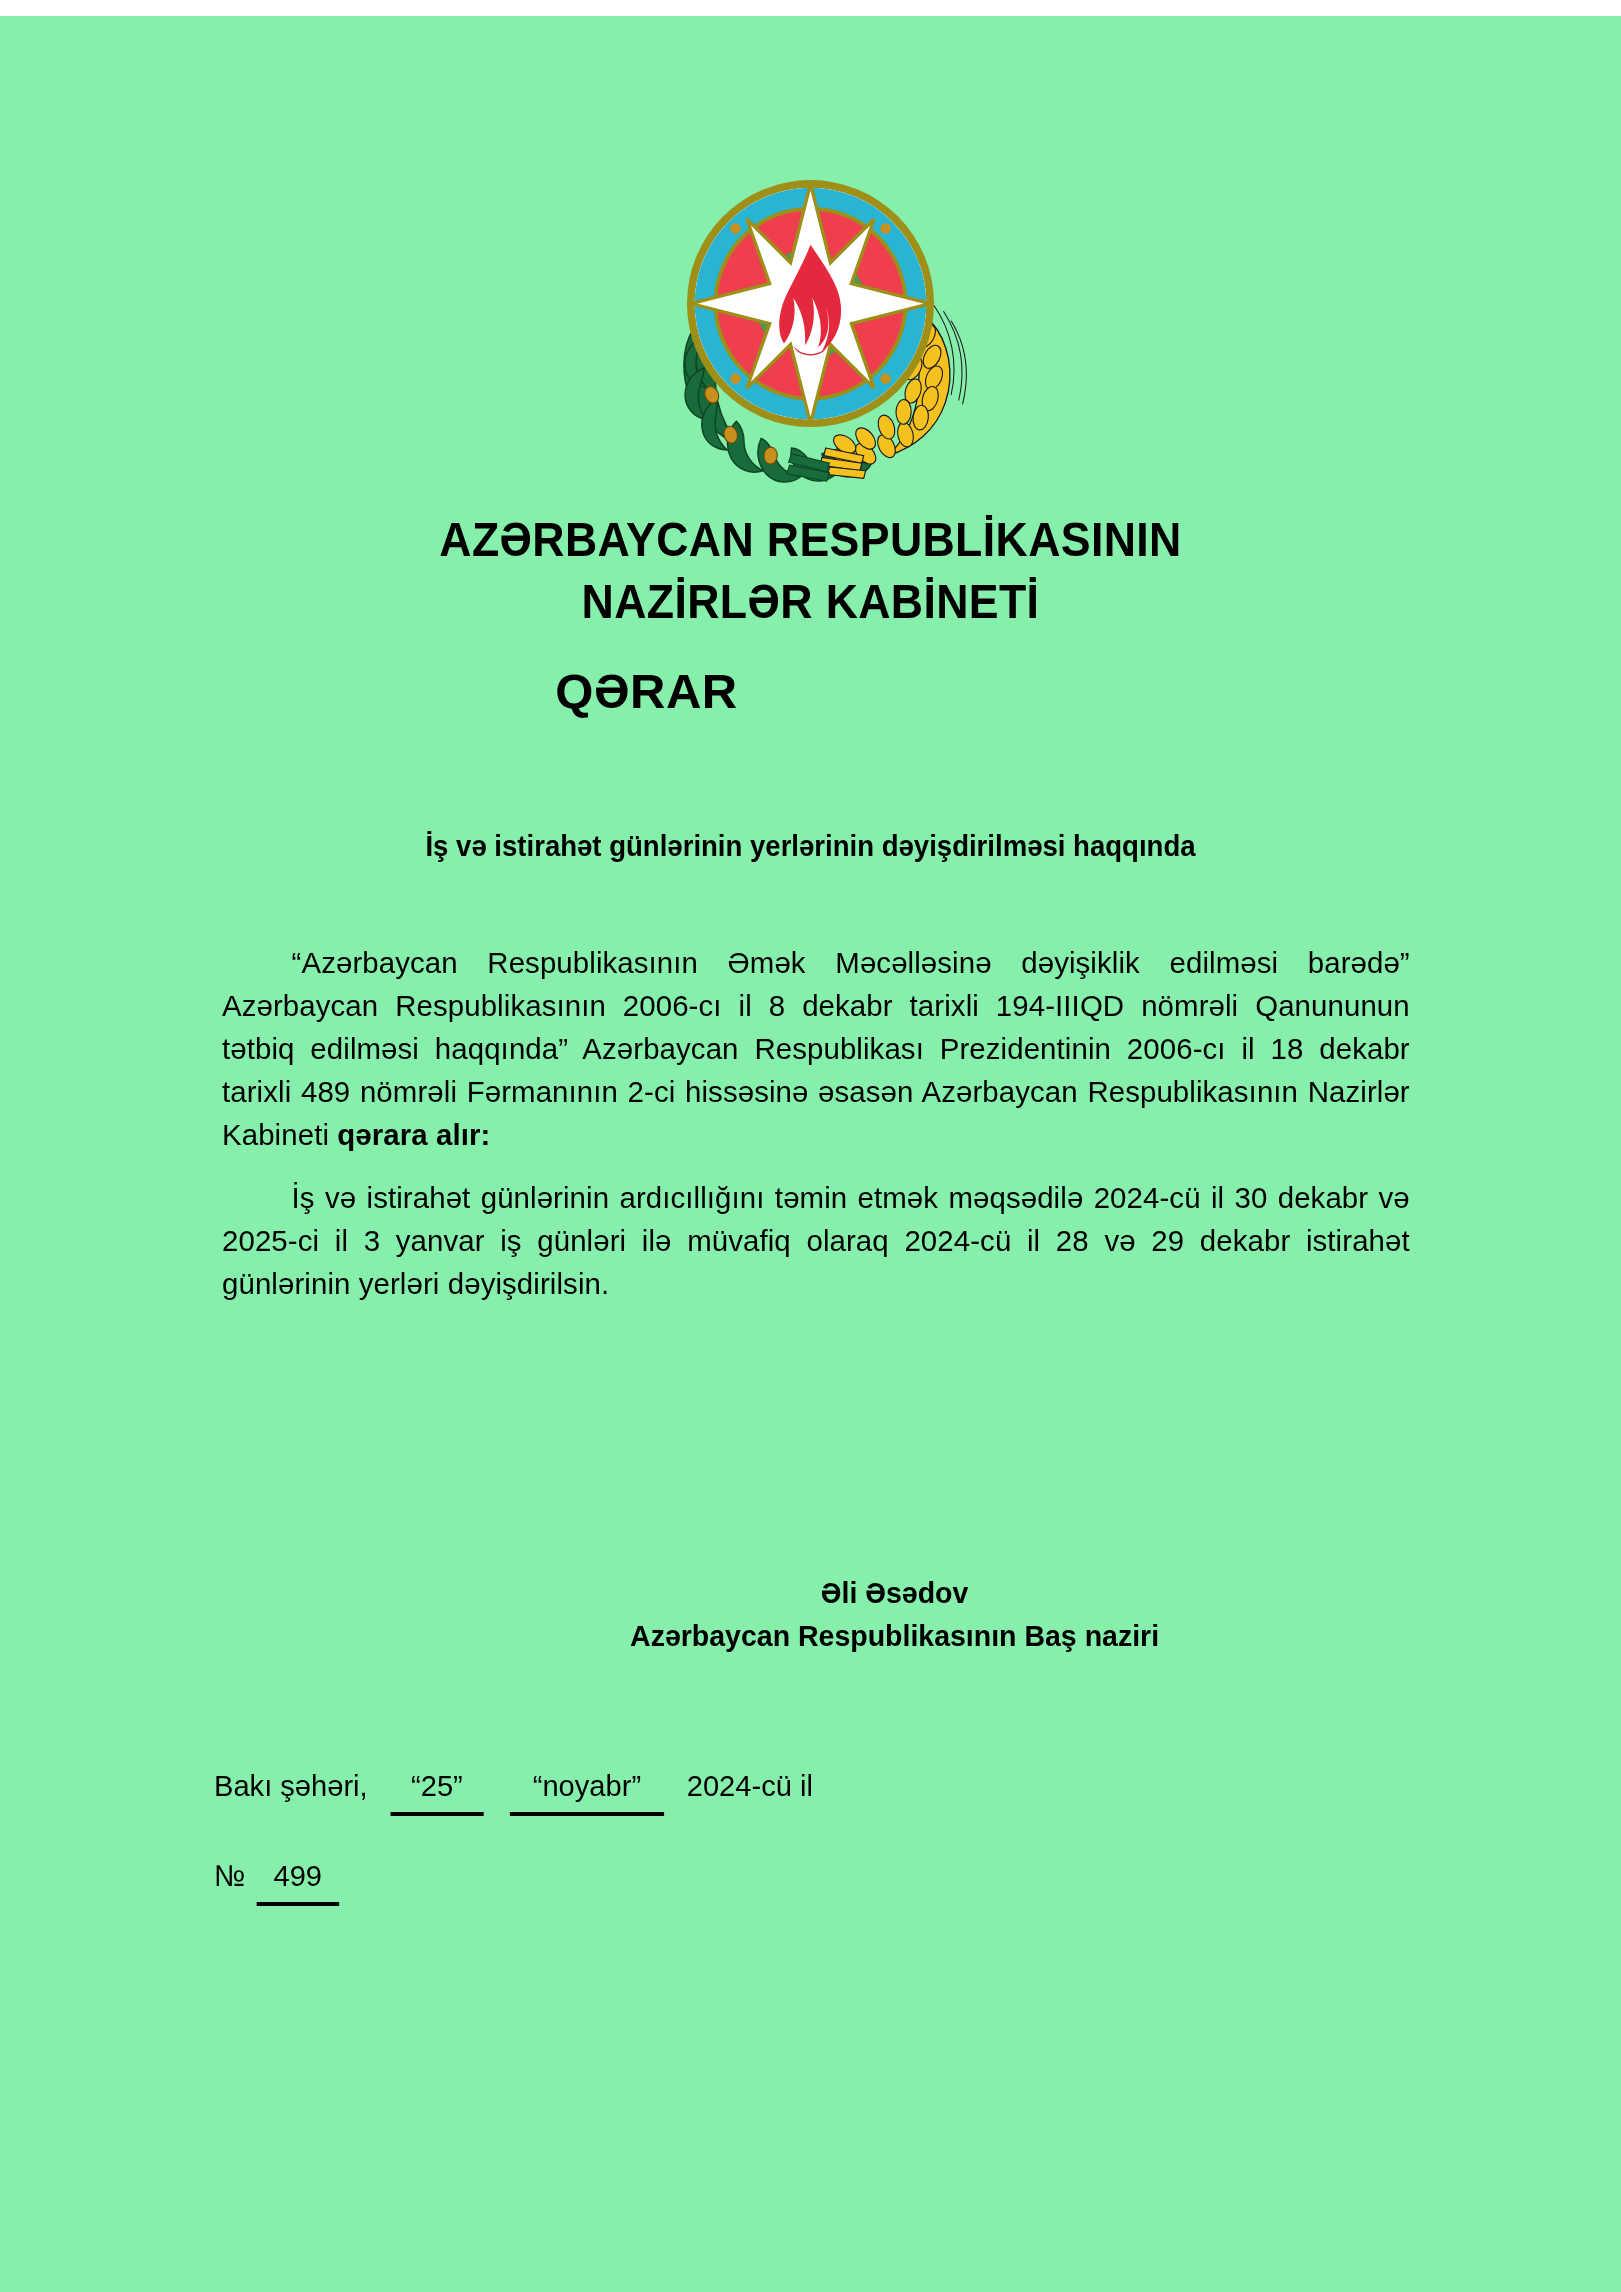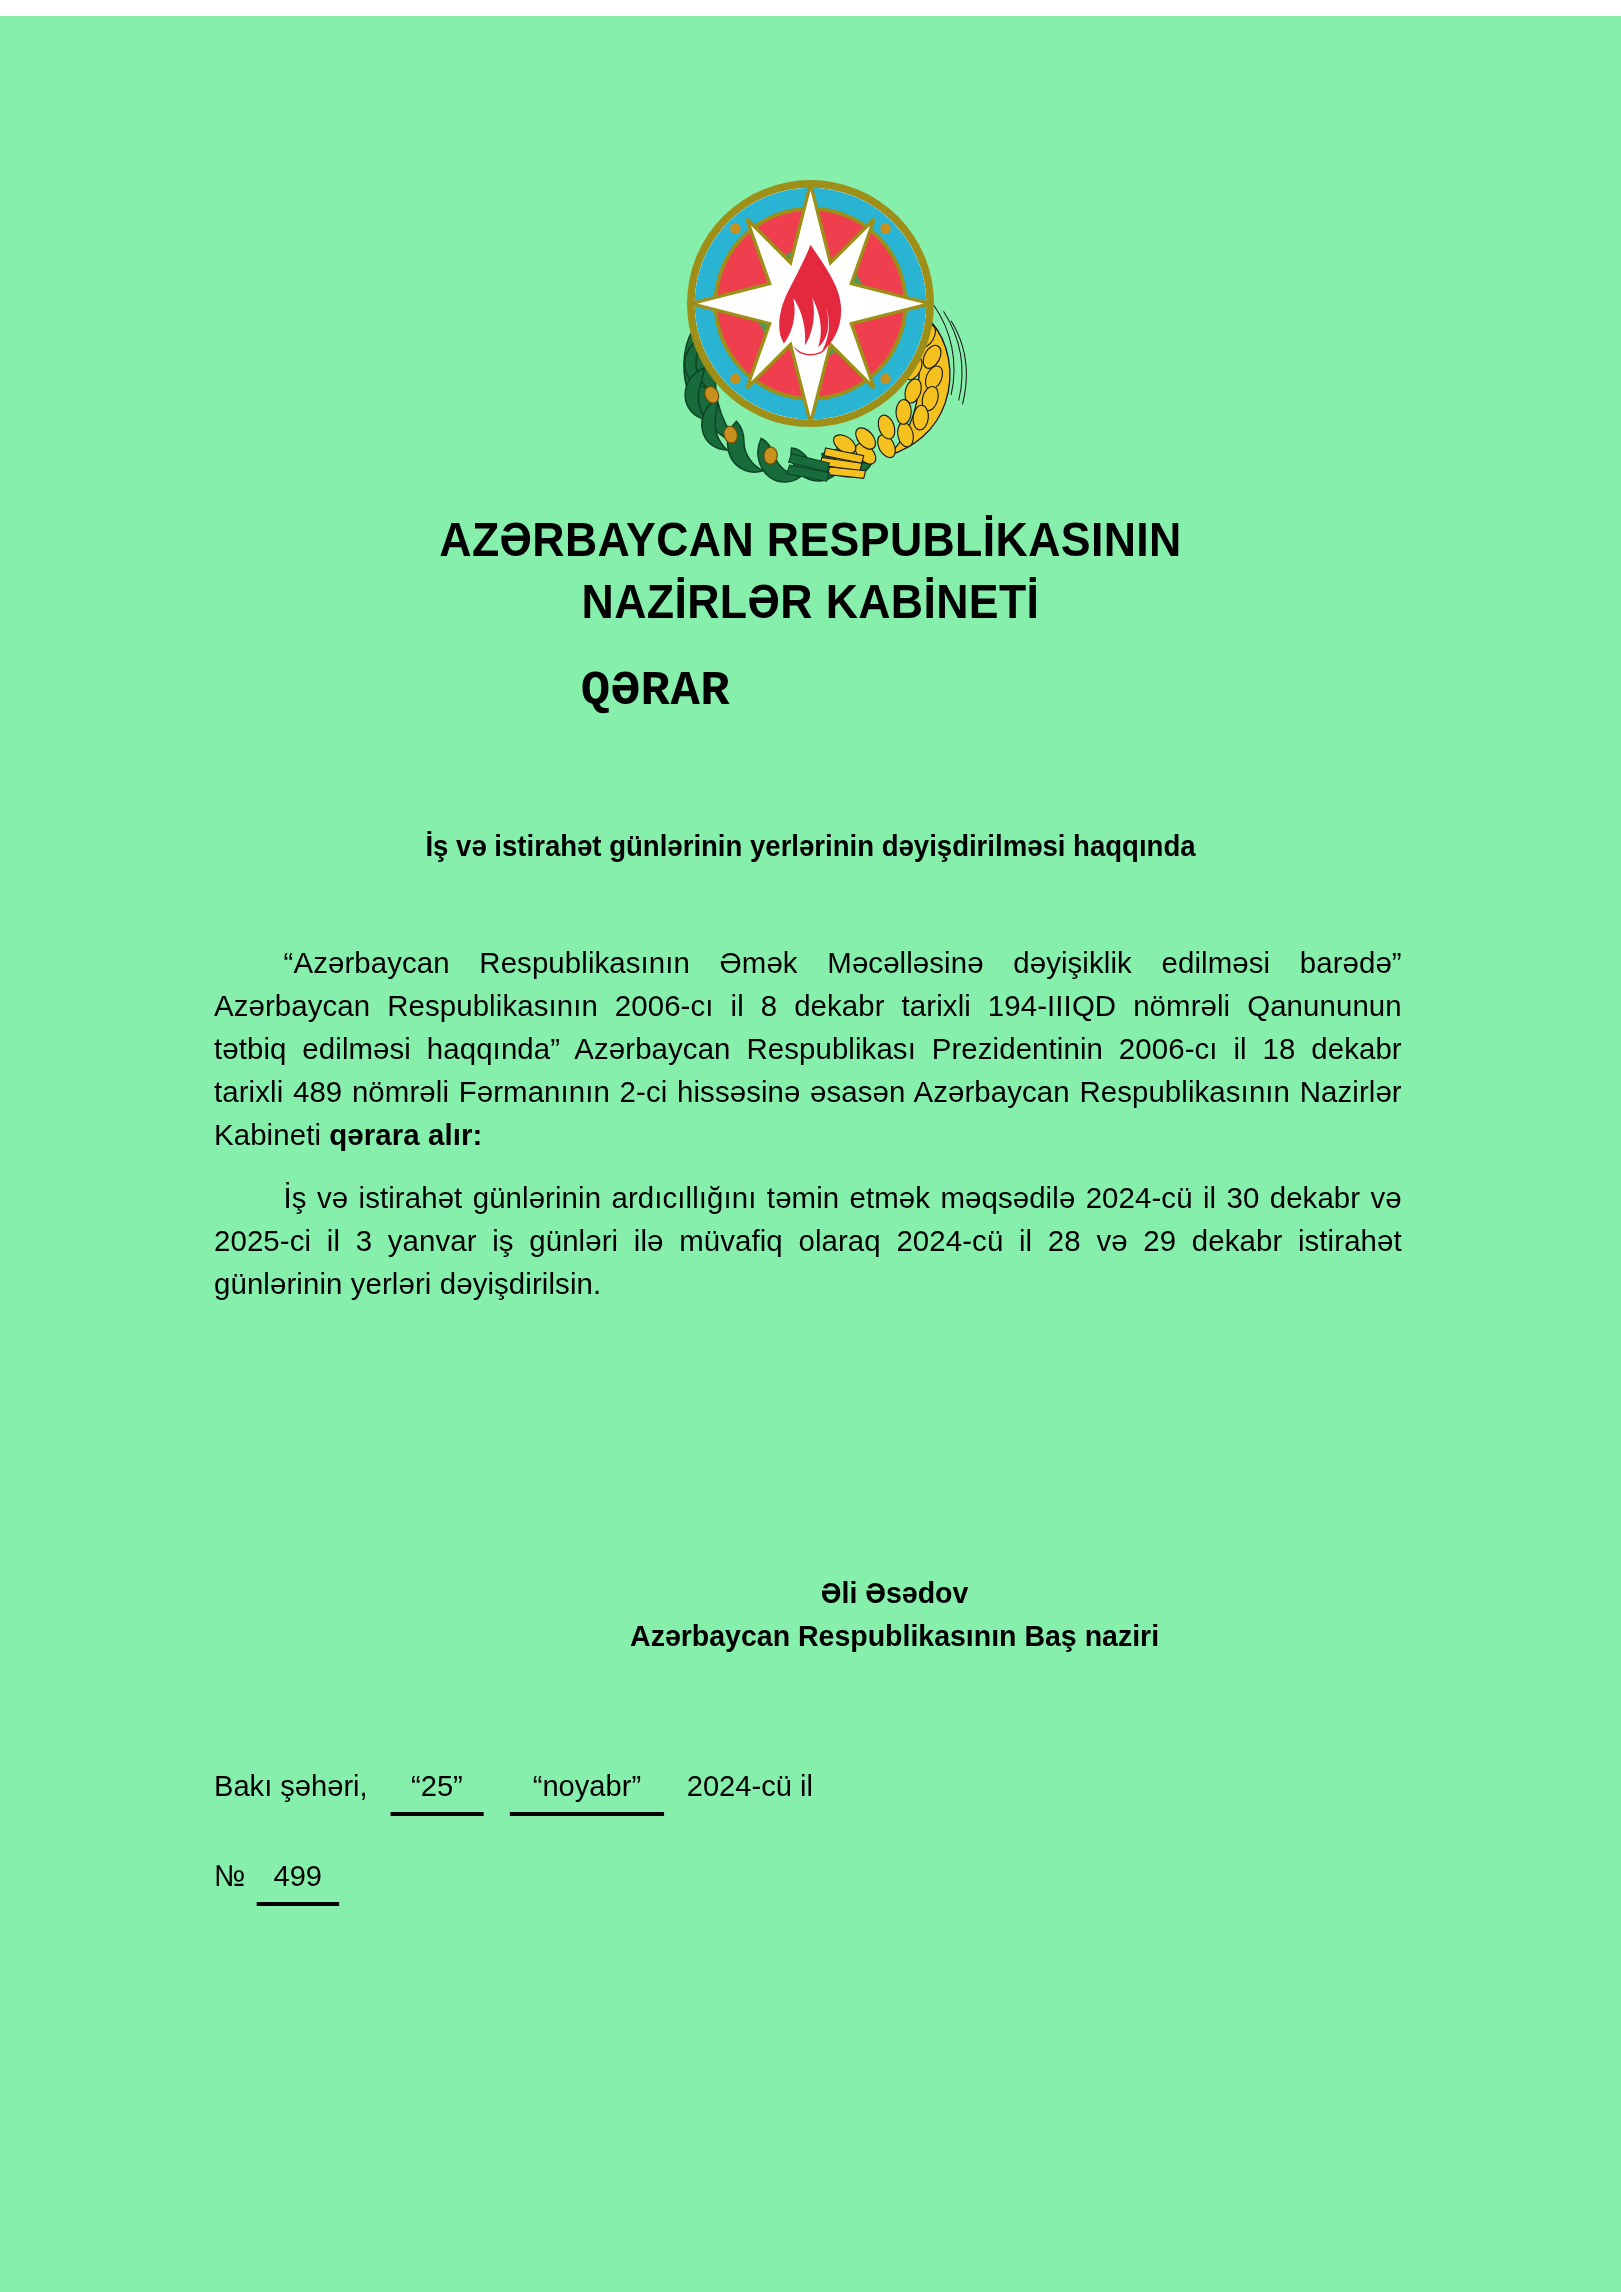--- a/index.html
+++ b/index.html
@@ -53,25 +53,25 @@
     letter-spacing: 0.4px;
     transform: scaleX(0.93);
     transform-origin: center top;
     white-space: nowrap;
   }
   .org-title.line1 { top: 493px; }
   .org-title.line2 { top: 555px; }
 
   .doc-type {
     position: absolute;
-    left: 12px;
+    left: 3px;
     top: 647px;
     width: 1287px;
     text-align: center;
-    font-family: Liberation Mono, monospace;
+    font-family: Liberation Sans, sans-serif;
     font-weight: bold;
     font-size: 49px;
     line-height: 57px;
     letter-spacing: 0.5px;
   }
 
   .doc-subtitle {
     position: absolute;
     left: 0;
     top: 812px;
@@ -82,21 +82,21 @@
     font-size: 29px;
     line-height: 37px;
     transform: scaleX(0.95);
     transform-origin: center top;
     white-space: nowrap;
   }
 
   
   .body-block {
     position: absolute;
-    left: 214px;
+    left: 222px;
     top: 925px;
     width: 1212px;
   }
   .para {
     font-family: "Liberation Sans Narrow", "Liberation Sans", sans-serif;
     font-size: 30px;
     line-height: 43px;
     text-align: justify;
     text-indent: 71px;
     margin: 0;

